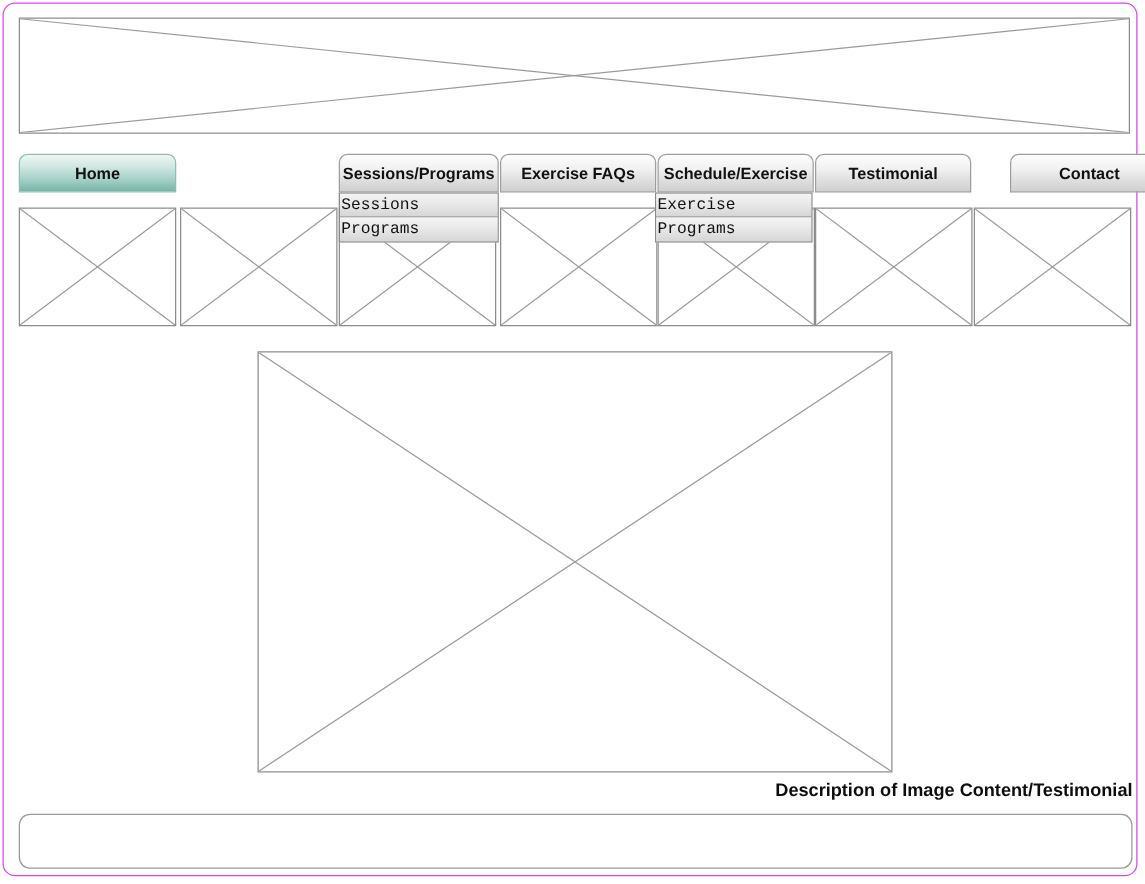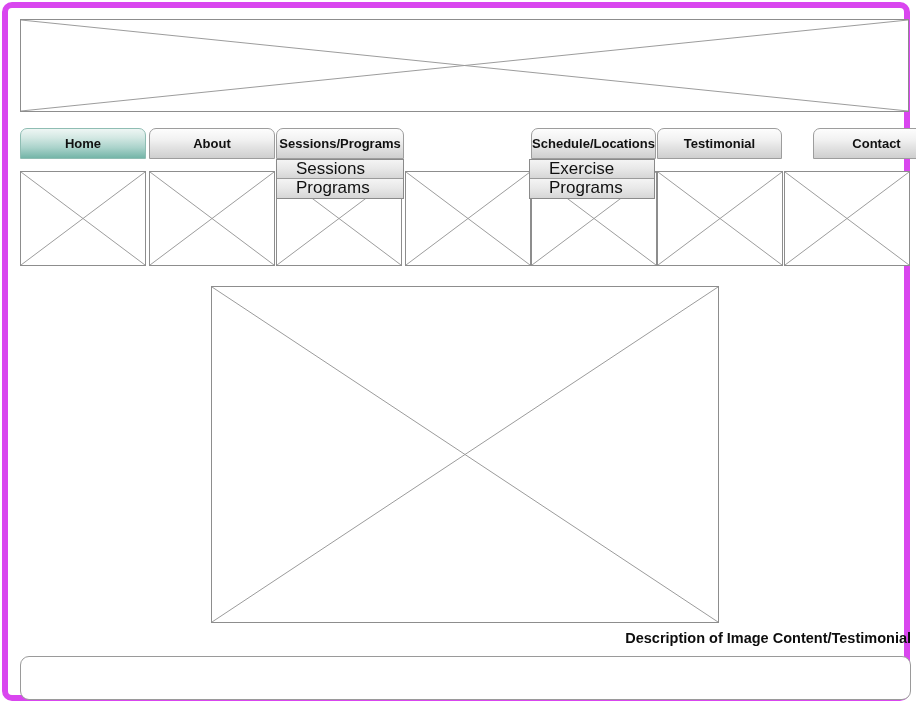--- a/index.html
+++ b/index.html
@@ -14,21 +14,21 @@
     font-family: "Liberation Sans", sans-serif;
   }
 
   
   #page-frame {
     position: absolute;
     left: 2px;
     top: 2px;
     width: 908px;
     height: 699px;
-    border: 6px solid #d946ef;
+    border: 1px solid #d946ef;
     border-radius: 10px;
     background: #ffffff;
     box-sizing: border-box;
   }
 
   
   #banner {
     position: absolute;
     left: 12px;
     top: 11px;
@@ -83,27 +83,28 @@
     position: absolute;
     box-sizing: border-box;
     border: 1px solid #8a8a8a;
     background: #e6e6e6;
     z-index: 40;
   }
   .dd-item {
     box-sizing: border-box;
     height: 19px;
     line-height: 18px;
-    padding-left: 19px;
-    font-size: 17px;
+    padding-left: 1px;
+    font-size: 13px;
     color: #111111;
     background: linear-gradient(to bottom, #f4f4f4 0%, #e8e8e8 48%, #d6d6d6 100%);
     border-bottom: 1px solid #9b9b9b;
     cursor: pointer;
     white-space: nowrap;
+    font-family: Liberation Mono, monospace;
   }
   .dd-item:last-child { border-bottom: none; }
 
   
   #thumb-strip {
     position: absolute;
     left: 12px;
     top: 163px;
     width: 891px;
     height: 95px;
@@ -164,28 +165,28 @@
     <svg viewBox="0 0 889 93" preserveAspectRatio="none">
       <line x1="0" y1="0" x2="889" y2="93"></line>
       <line x1="889" y1="0" x2="0" y2="93"></line>
     </svg>
   </div>
 
   <nav id="navbar">
     <div class="tab active" style="left:0px;width:126px;">
       <span>Home</span>
     </div>
-    <div class="tab" style="left:129px;width:126px;">
-      <span>About</span>
-    </div>
     <div class="tab" style="left:256px;width:128px;align-items:center;">
       <span>Sessions/Programs</span>
     </div>
+    <div class="tab" style="left:385px;width:125px;">
+      <span>Exercise FAQs</span>
+    </div>
     <div class="tab" style="left:511px;width:125px;">
-      <span>Schedule/Locations</span>
+      <span>Schedule/Exercise</span>
     </div>
     <div class="tab" style="left:637px;width:125px;">
       <span>Testimonial</span>
     </div>
     <div class="tab" style="left:793px;width:127px;">
       <span>Contact</span>
     </div>
 
     <div class="dropdown" style="left:256px;top:31px;width:128px;">
       <div class="dd-item">Sessions</div>

